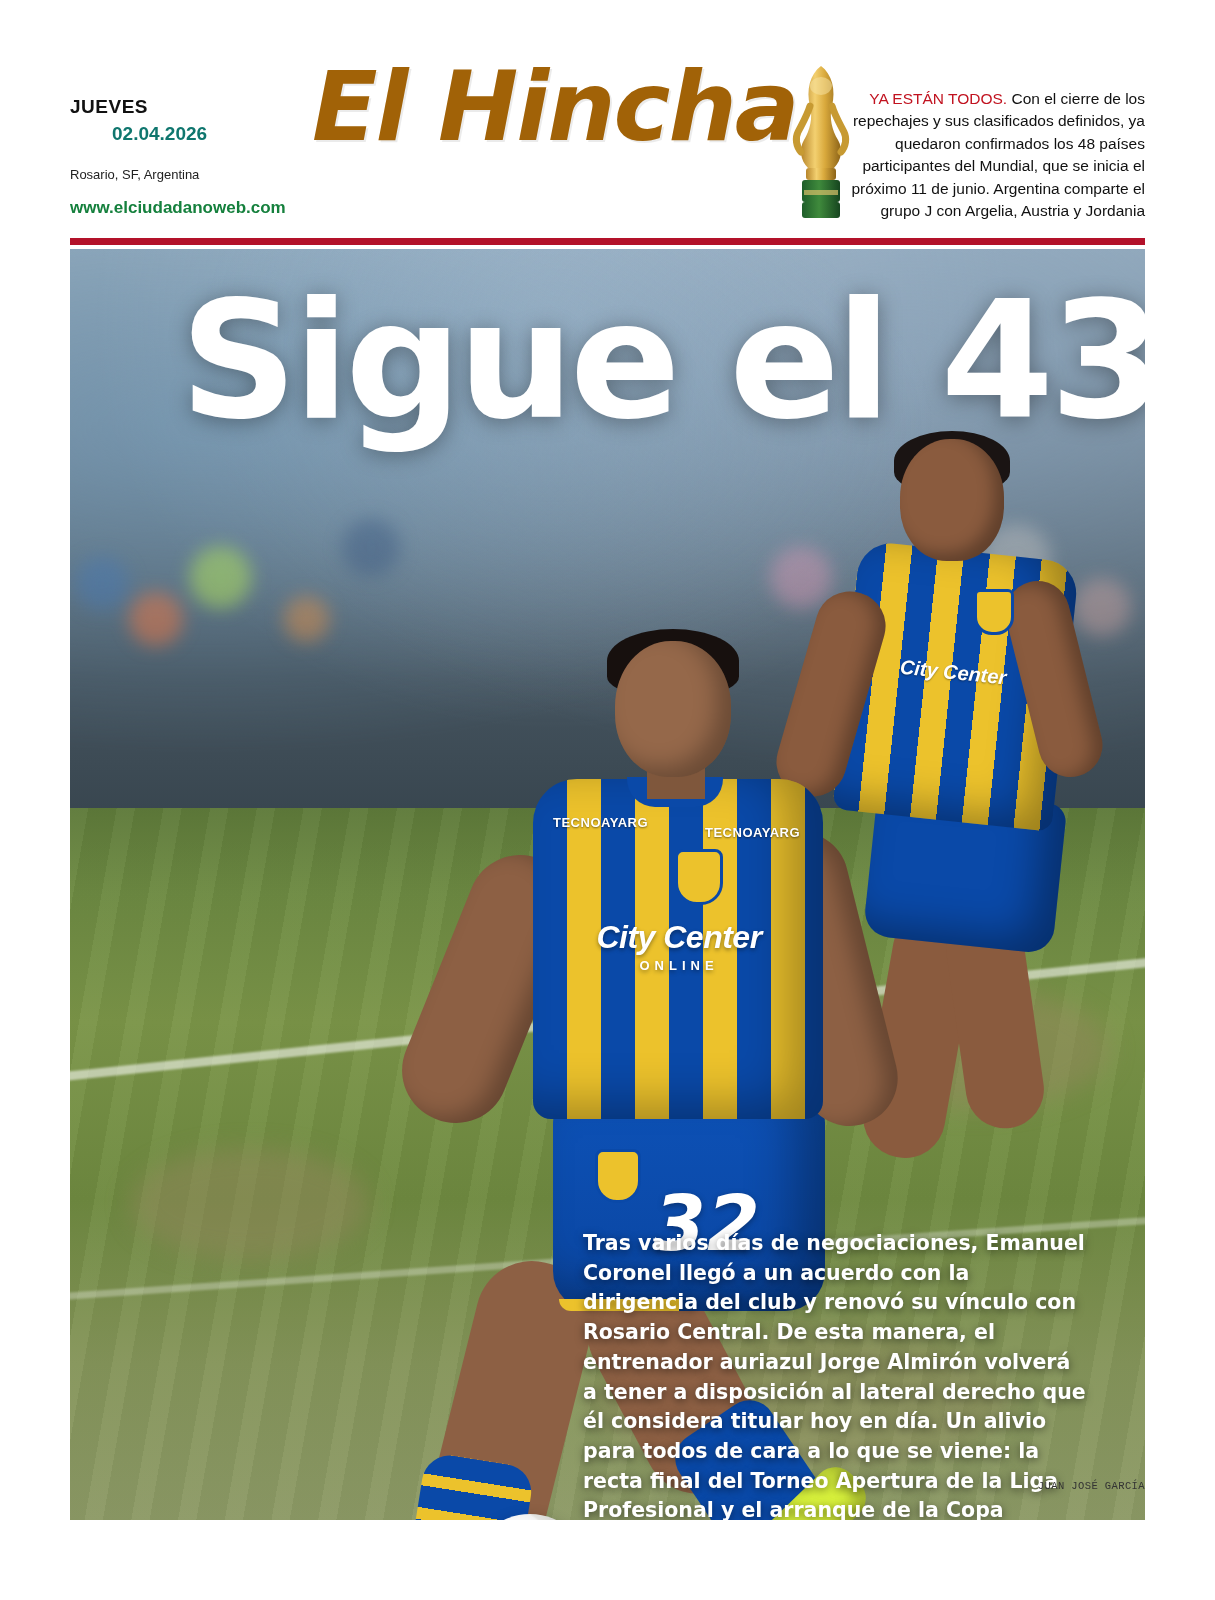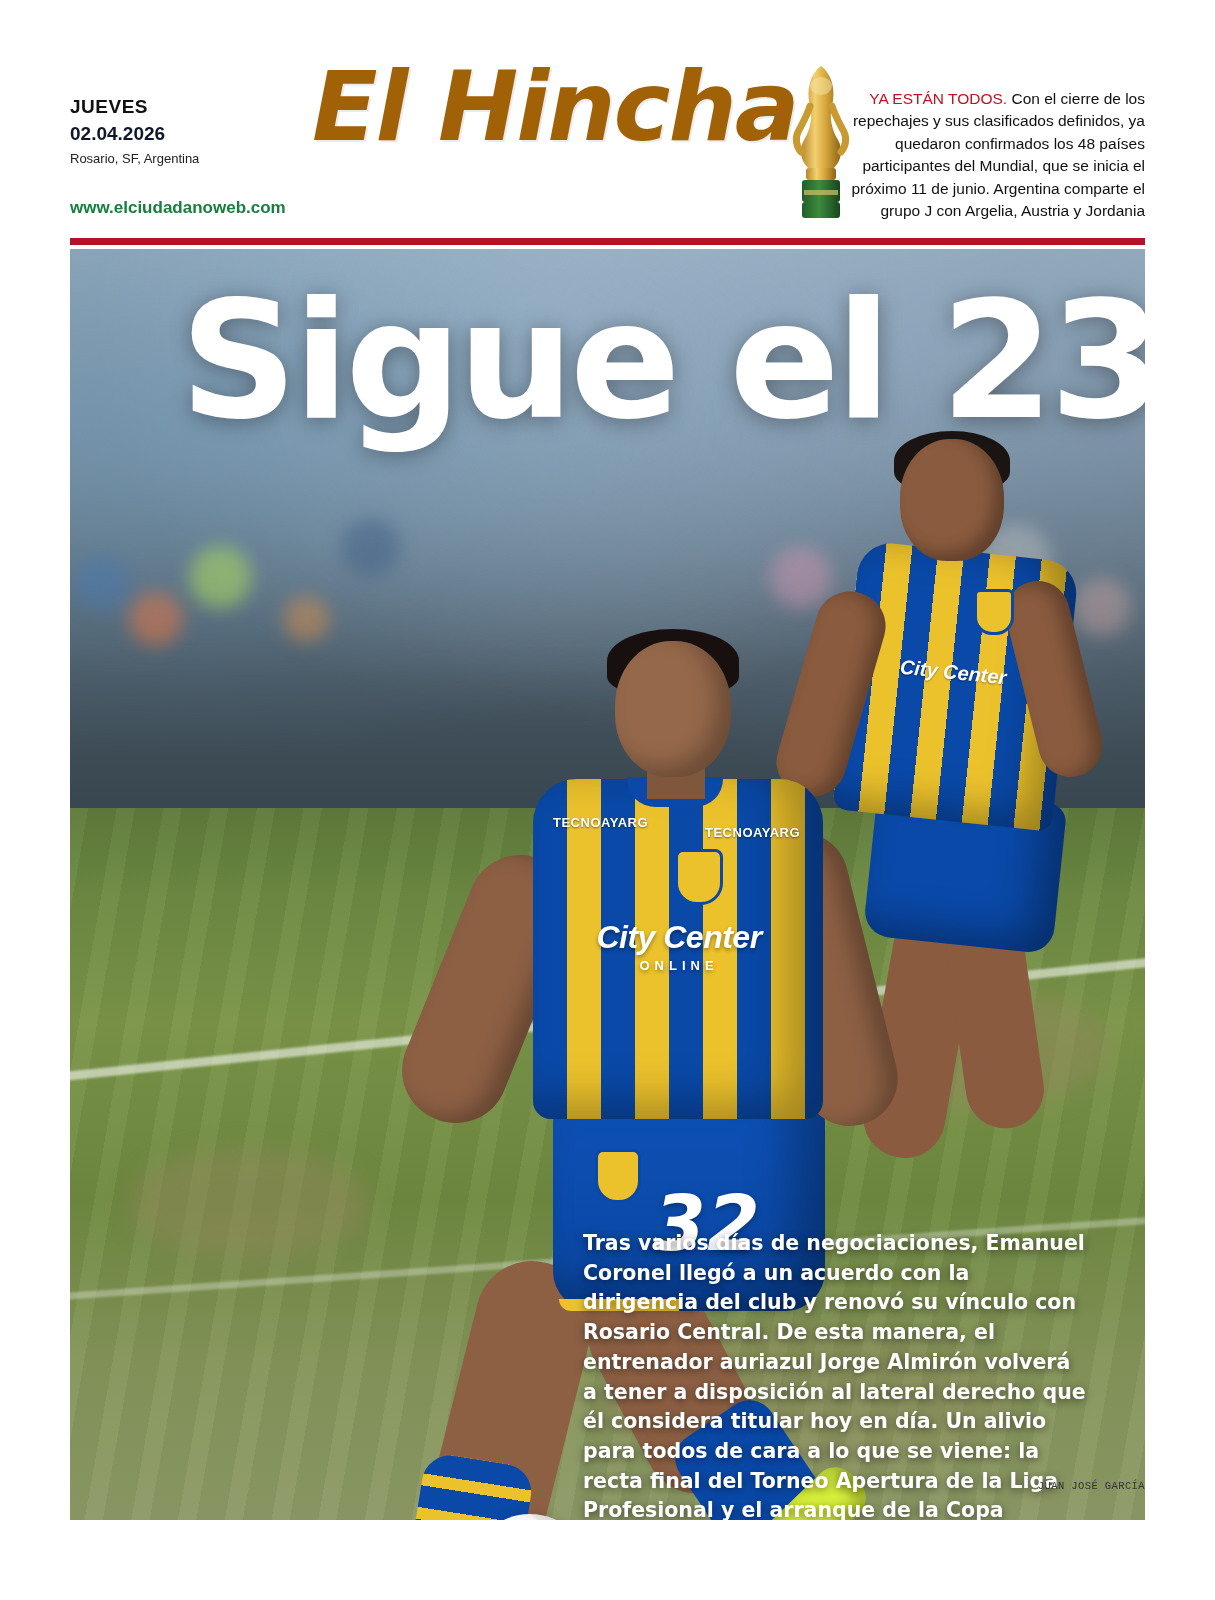--- a/index.html
+++ b/index.html
@@ -39,25 +39,26 @@
   .mh-weekday {
     font-size: 19px;
     font-weight: bold;
     letter-spacing: 0.5px;
     color: #111;
   }
   .mh-date {
     font-size: 19px;
     font-weight: bold;
     margin-top: 5px;
-    color: #0f172a;
+    color: #0f766e;
+    margin-left: 42px;
   }
   .mh-city {
     font-size: 13px;
-    margin-top: 6px;
+    margin-top: 22px;
     color: #222;
   }
   .mh-url {
     position: absolute;
     left: 70px;
     top: 198px;
     font-size: 17px;
     font-weight: bold;
     color: #15803d;
   }
@@ -515,21 +516,21 @@
         <small>ONLINE</small>
       </div>
       <div class="p1-collar"></div>
       <div class="p1-neck"></div>
       <div class="p1-hair"></div>
       <div class="p1-head"></div>
     </div>
 
     <div class="ball"></div>
 
-    <div class="headline">Sigue el 23</div>
+    <div class="headline">Sigue el 43</div>
 
     <div class="lead">Tras varios días de negociaciones, Emanuel Coronel llegó a un acuerdo con la dirigencia del club y renovó su vínculo con Rosario Central. De esta manera, el entrenador auriazul Jorge Almirón volverá a tener a disposición al lateral derecho que él considera titular hoy en día. Un alivio para todos de cara a lo que se viene: la recta final del Torneo Apertura de la Liga Profesional y el arranque de la Copa Libertadores</div>
   </div>
 
   <div class="credit-wrap">
     <span>JUAN JOSÉ GARCÍA</span>
   </div>
 
 </div>
 

